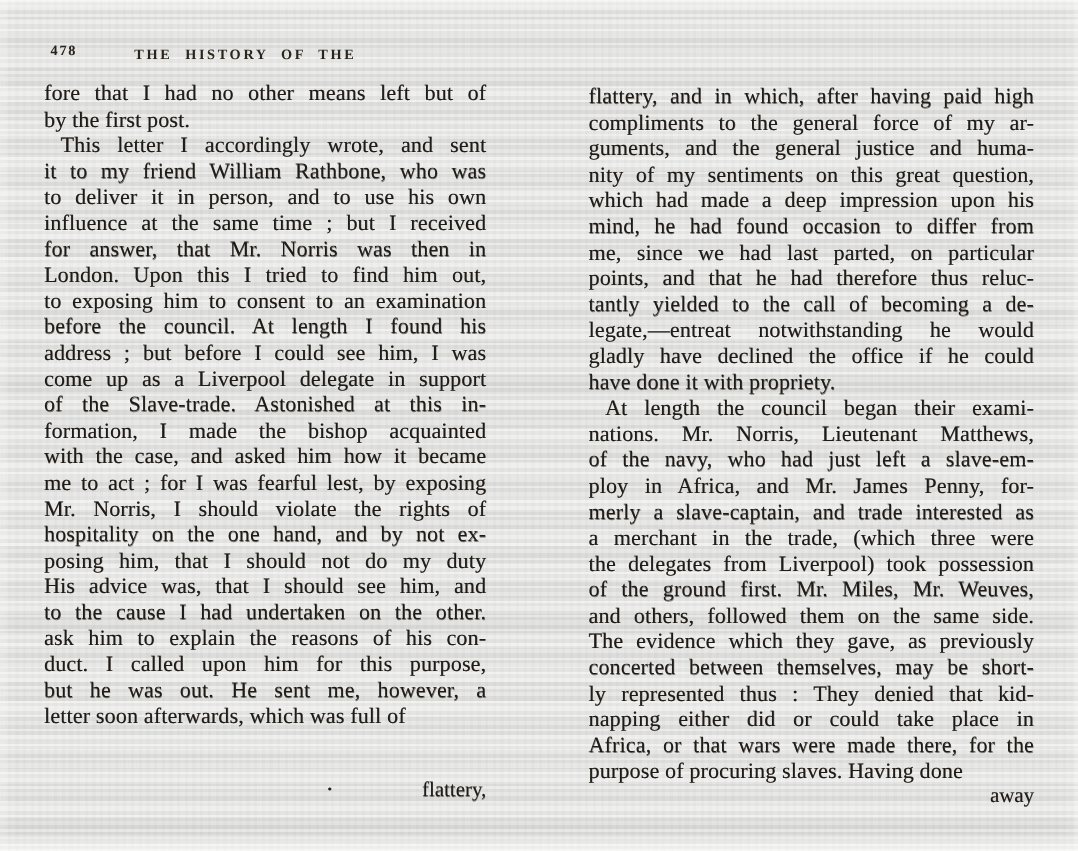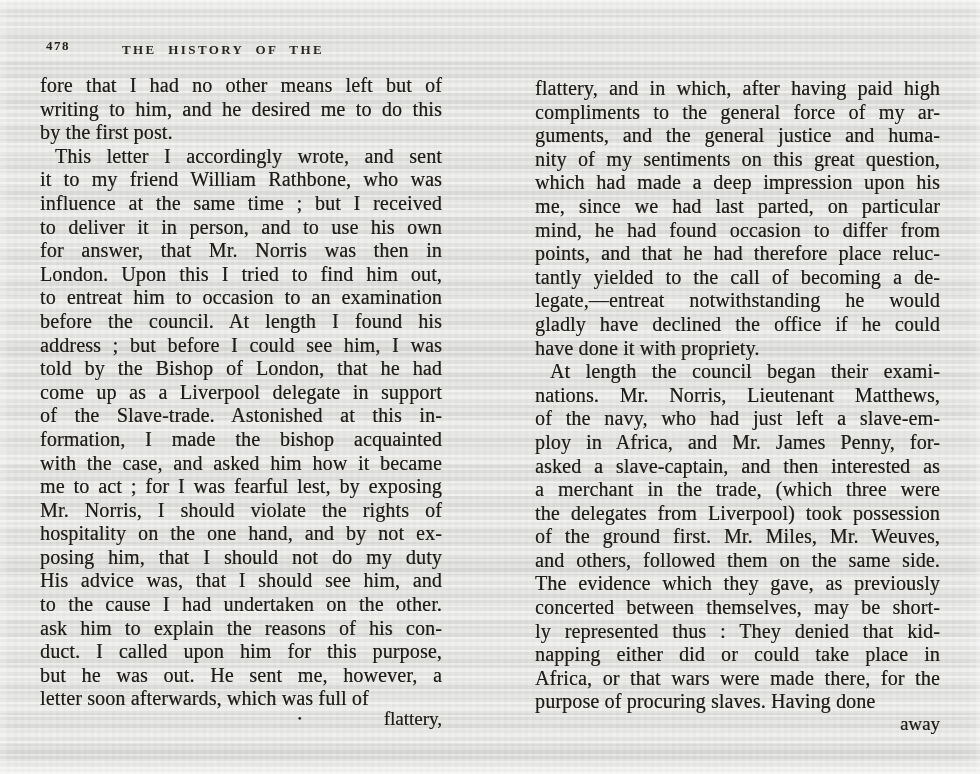--- a/index.html
+++ b/index.html
@@ -78,32 +78,30 @@
 
 <div class="scan">
 
   <div class="page page-left">
     <div class="header">
       <span class="pagenum pagenum-left">478</span>
       <span class="running">THE HISTORY OF THE</span>
     </div>
     <div class="body">
         <div class="line">fore that I had no other means left but of</div>
-        <div class="line">writing to him, and he desired me to do this</div>
         <div class="line end">by the first post.</div>
         <div class="line indent">This letter I accordingly wrote, and sent</div>
         <div class="line">it to my friend William Rathbone, who was</div>
+        <div class="line">to deliver it in person, and to use his own</div>
         <div class="line">influence at the same time ; but I received</div>
-        <div class="line">to deliver it in person, and to use his own</div>
         <div class="line">for answer, that Mr. Norris was then in</div>
         <div class="line">London. Upon this I tried to find him out,</div>
-        <div class="line">to entreat him to occasion to an examination</div>
+        <div class="line">to exposing him to consent to an examination</div>
         <div class="line">before the council. At length I found his</div>
         <div class="line">address ; but before I could see him, I was</div>
-        <div class="line">told by the Bishop of London, that he had</div>
         <div class="line">come up as a Liverpool delegate in support</div>
         <div class="line">of the Slave-trade. Astonished at this in-</div>
         <div class="line">formation, I made the bishop acquainted</div>
         <div class="line">with the case, and asked him how it became</div>
         <div class="line">me to act ; for I was fearful lest, by exposing</div>
         <div class="line">Mr. Norris, I should violate the rights of</div>
         <div class="line">hospitality on the one hand, and by not ex-</div>
         <div class="line">posing him, that I should not do my duty</div>
         <div class="line">His advice was, that I should see him, and</div>
         <div class="line">to the cause I had undertaken on the other.</div>
@@ -118,32 +116,32 @@
     </div>
   </div>
 
   <div class="page page-right">
     <div class="body">
         <div class="line">flattery, and in which, after having paid high</div>
         <div class="line">compliments to the general force of my ar-</div>
         <div class="line">guments, and the general justice and huma-</div>
         <div class="line">nity of my sentiments on this great question,</div>
         <div class="line">which had made a deep impression upon his</div>
+        <div class="line">mind, he had found occasion to differ from</div>
         <div class="line">me, since we had last parted, on particular</div>
-        <div class="line">mind, he had found occasion to differ from</div>
-        <div class="line">points, and that he had therefore place reluc-</div>
+        <div class="line">points, and that he had therefore thus reluc-</div>
         <div class="line">tantly yielded to the call of becoming a de-</div>
         <div class="line">legate,—entreat notwithstanding he would</div>
         <div class="line">gladly have declined the office if he could</div>
         <div class="line end">have done it with propriety.</div>
         <div class="line indent">At length the council began their exami-</div>
         <div class="line">nations. Mr. Norris, Lieutenant Matthews,</div>
         <div class="line">of the navy, who had just left a slave-em-</div>
         <div class="line">ploy in Africa, and Mr. James Penny, for-</div>
-        <div class="line">asked a slave-captain, and then interested as</div>
+        <div class="line">merly a slave-captain, and trade interested as</div>
         <div class="line">a merchant in the trade, (which three were</div>
         <div class="line">the delegates from Liverpool) took possession</div>
         <div class="line">of the ground first. Mr. Miles, Mr. Weuves,</div>
         <div class="line">and others, followed them on the same side.</div>
         <div class="line">The evidence which they gave, as previously</div>
         <div class="line">concerted between themselves, may be short-</div>
         <div class="line">ly represented thus : They denied that kid-</div>
         <div class="line">napping either did or could take place in</div>
         <div class="line">Africa, or that wars were made there, for the</div>
         <div class="line end">purpose of procuring slaves.  Having done</div>

